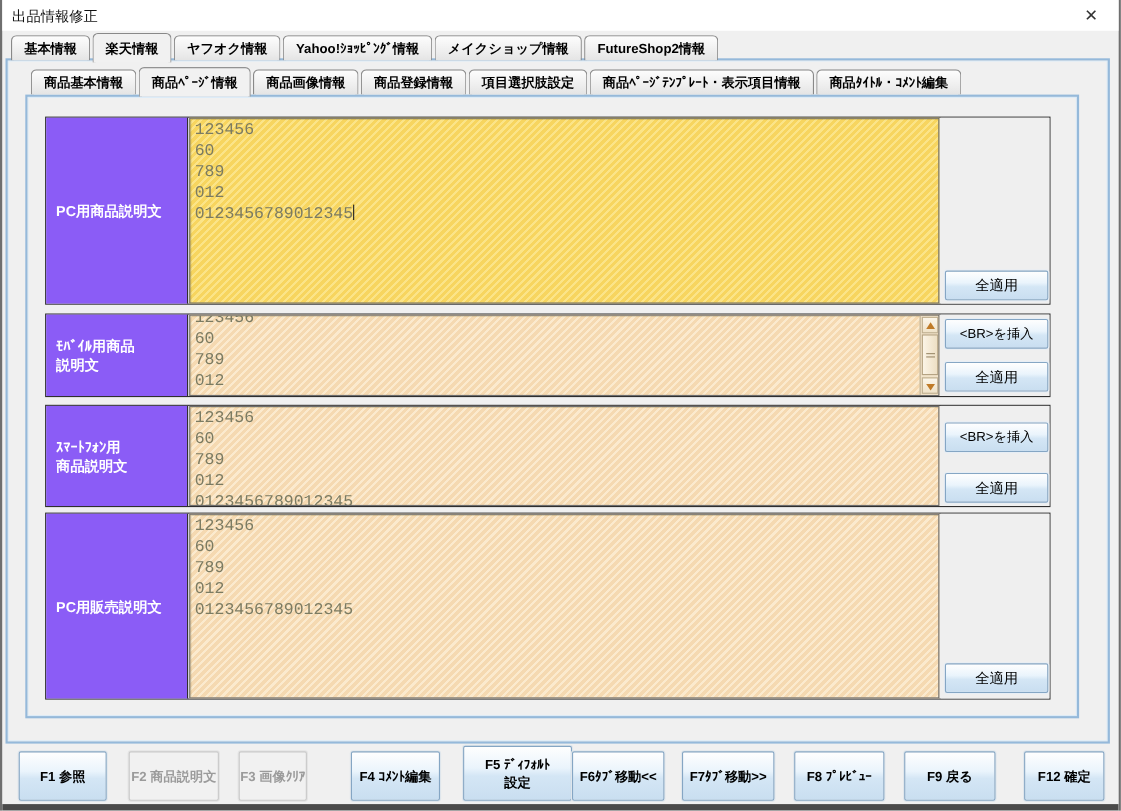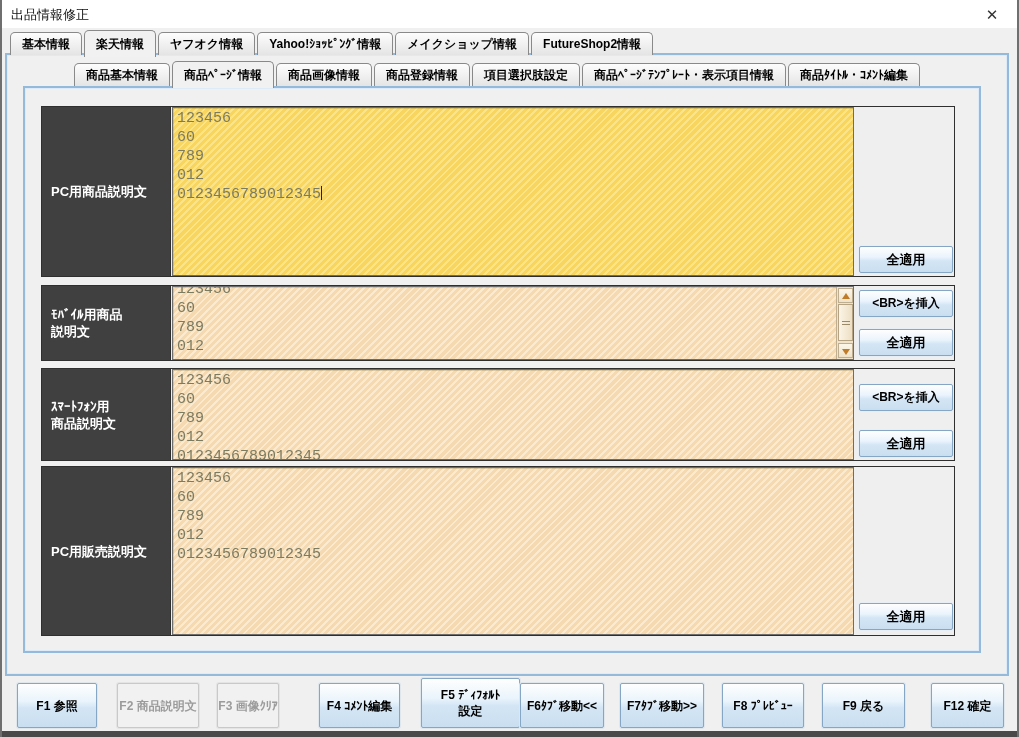--- a/index.html
+++ b/index.html
@@ -16,48 +16,48 @@
            text-align:center; line-height:20px; cursor:default; }
 
   
   .outer-panel { position:absolute; left:3px; top:53px; width:1004px; height:623px;
                  border:2px solid #95b9da; box-shadow:inset 0 0 0 1px #dcebf7; background:#f0f0f0; }
   .inner-panel { position:absolute; left:21px; top:86px; width:958px; height:567px;
                  border:2px solid #95b9da; box-shadow:inset 0 0 0 1px #dcebf7; background:#f0f0f0; }
 
   .tabs { position:absolute; display:flex; align-items:center; gap:2px; z-index:5; }
   .tabs1 { left:8px; top:30px; height:27px; }
-  .tabs2 { left:26px; top:61px; height:27px;margin-left:46px; }
+  .tabs2 { left:26px; top:61px; height:27px; }
   .tab { height:23px; padding:0 11px; display:flex; align-items:center; font-size:12px; font-weight:bold;
          color:#000; background:linear-gradient(180deg,#fdfdfd,#ececec 70%,#e4e4e4);
          border:1px solid #898989; border-bottom:none; border-radius:5px 5px 0 0; white-space:nowrap; }
   .tab.sel { height:27px; background:#f1f1f1; z-index:6; position:relative; }
 
   
   .row { position:absolute; left:39px; width:914px; border:1px solid #2f2f2f; background:#efefef; }
   .row1 { top:106px; height:171px; }
   .row2 { top:285px; height:76px; }
   .row3 { top:368px; height:93px; }
   .row4 { top:466px; height:170px; }
 
-  .row-label { position:absolute; left:0; top:0; bottom:0; width:129px; background:#404040;
+  .row-label { position:absolute; left:0; top:0; bottom:0; width:129px; background:#8b5cf6;
                color:#ffffff; font-size:13px; font-weight:bold; display:flex; align-items:center;
                padding-left:9px; white-space:pre-line; line-height:17px; border-right:1px solid #2f2f2f; }
   .row-text { position:absolute; left:130px; top:0; bottom:0; width:682px; border:1px solid #6d6d6d;
               box-shadow:inset 1px 1px 0 rgba(120,110,60,.25); overflow:hidden; }
   .hatch-y { background:#f7d55f; background-image:repeating-linear-gradient(315deg, rgba(255,240,170,.55) 0 2px, rgba(255,240,170,0) 2px 5px); }
   .hatch-p { background:#f5d9b1; background-image:repeating-linear-gradient(315deg, rgba(255,245,225,.6) 0 2px, rgba(255,245,225,0) 2px 5px); }
   .rt-inner { padding:1px 4px; font-family:Liberation Mono, monospace;
               font-size:15px; line-height:19px; color:#7b7b62; white-space:pre; }
   .scrolled .rt-inner { margin-top:-8px; }
   .cursor { display:inline-block; width:1px; height:14px; background:#222; vertical-align:-2px; }
 
   .right-pane { position:absolute; left:813px; right:0; top:0; bottom:0; background:#efefef; }
 
-  .btn { position:absolute; left:4px; width:94px; height:27px; font-size:13px; font-weight:bold; color:#000;
+  .btn { position:absolute; left:4px; width:94px; height:27px; font-size:13px; font-weight:normal; color:#000;
          background:linear-gradient(180deg,#fefefe,#eaf4fc 40%,#d4e6f5 55%,#c9def0);
          border:1px solid #85a6c4; border-radius:2px; box-shadow:0 0 0 1px #e7eef5;
          display:flex; align-items:center; justify-content:center; white-space:nowrap; cursor:default; }
   .btn.small { font-size:12px; }
 
   
   .sb { position:absolute; right:0; top:0; bottom:0; width:17px; background:#f1e3c9;
         border-left:1px solid #bfae90; }
   .sb-btn { position:absolute; left:1px; width:15px; height:15px; background:linear-gradient(180deg,#fcf6ea,#efe2c8);
             border:1px solid #bfae90; }

